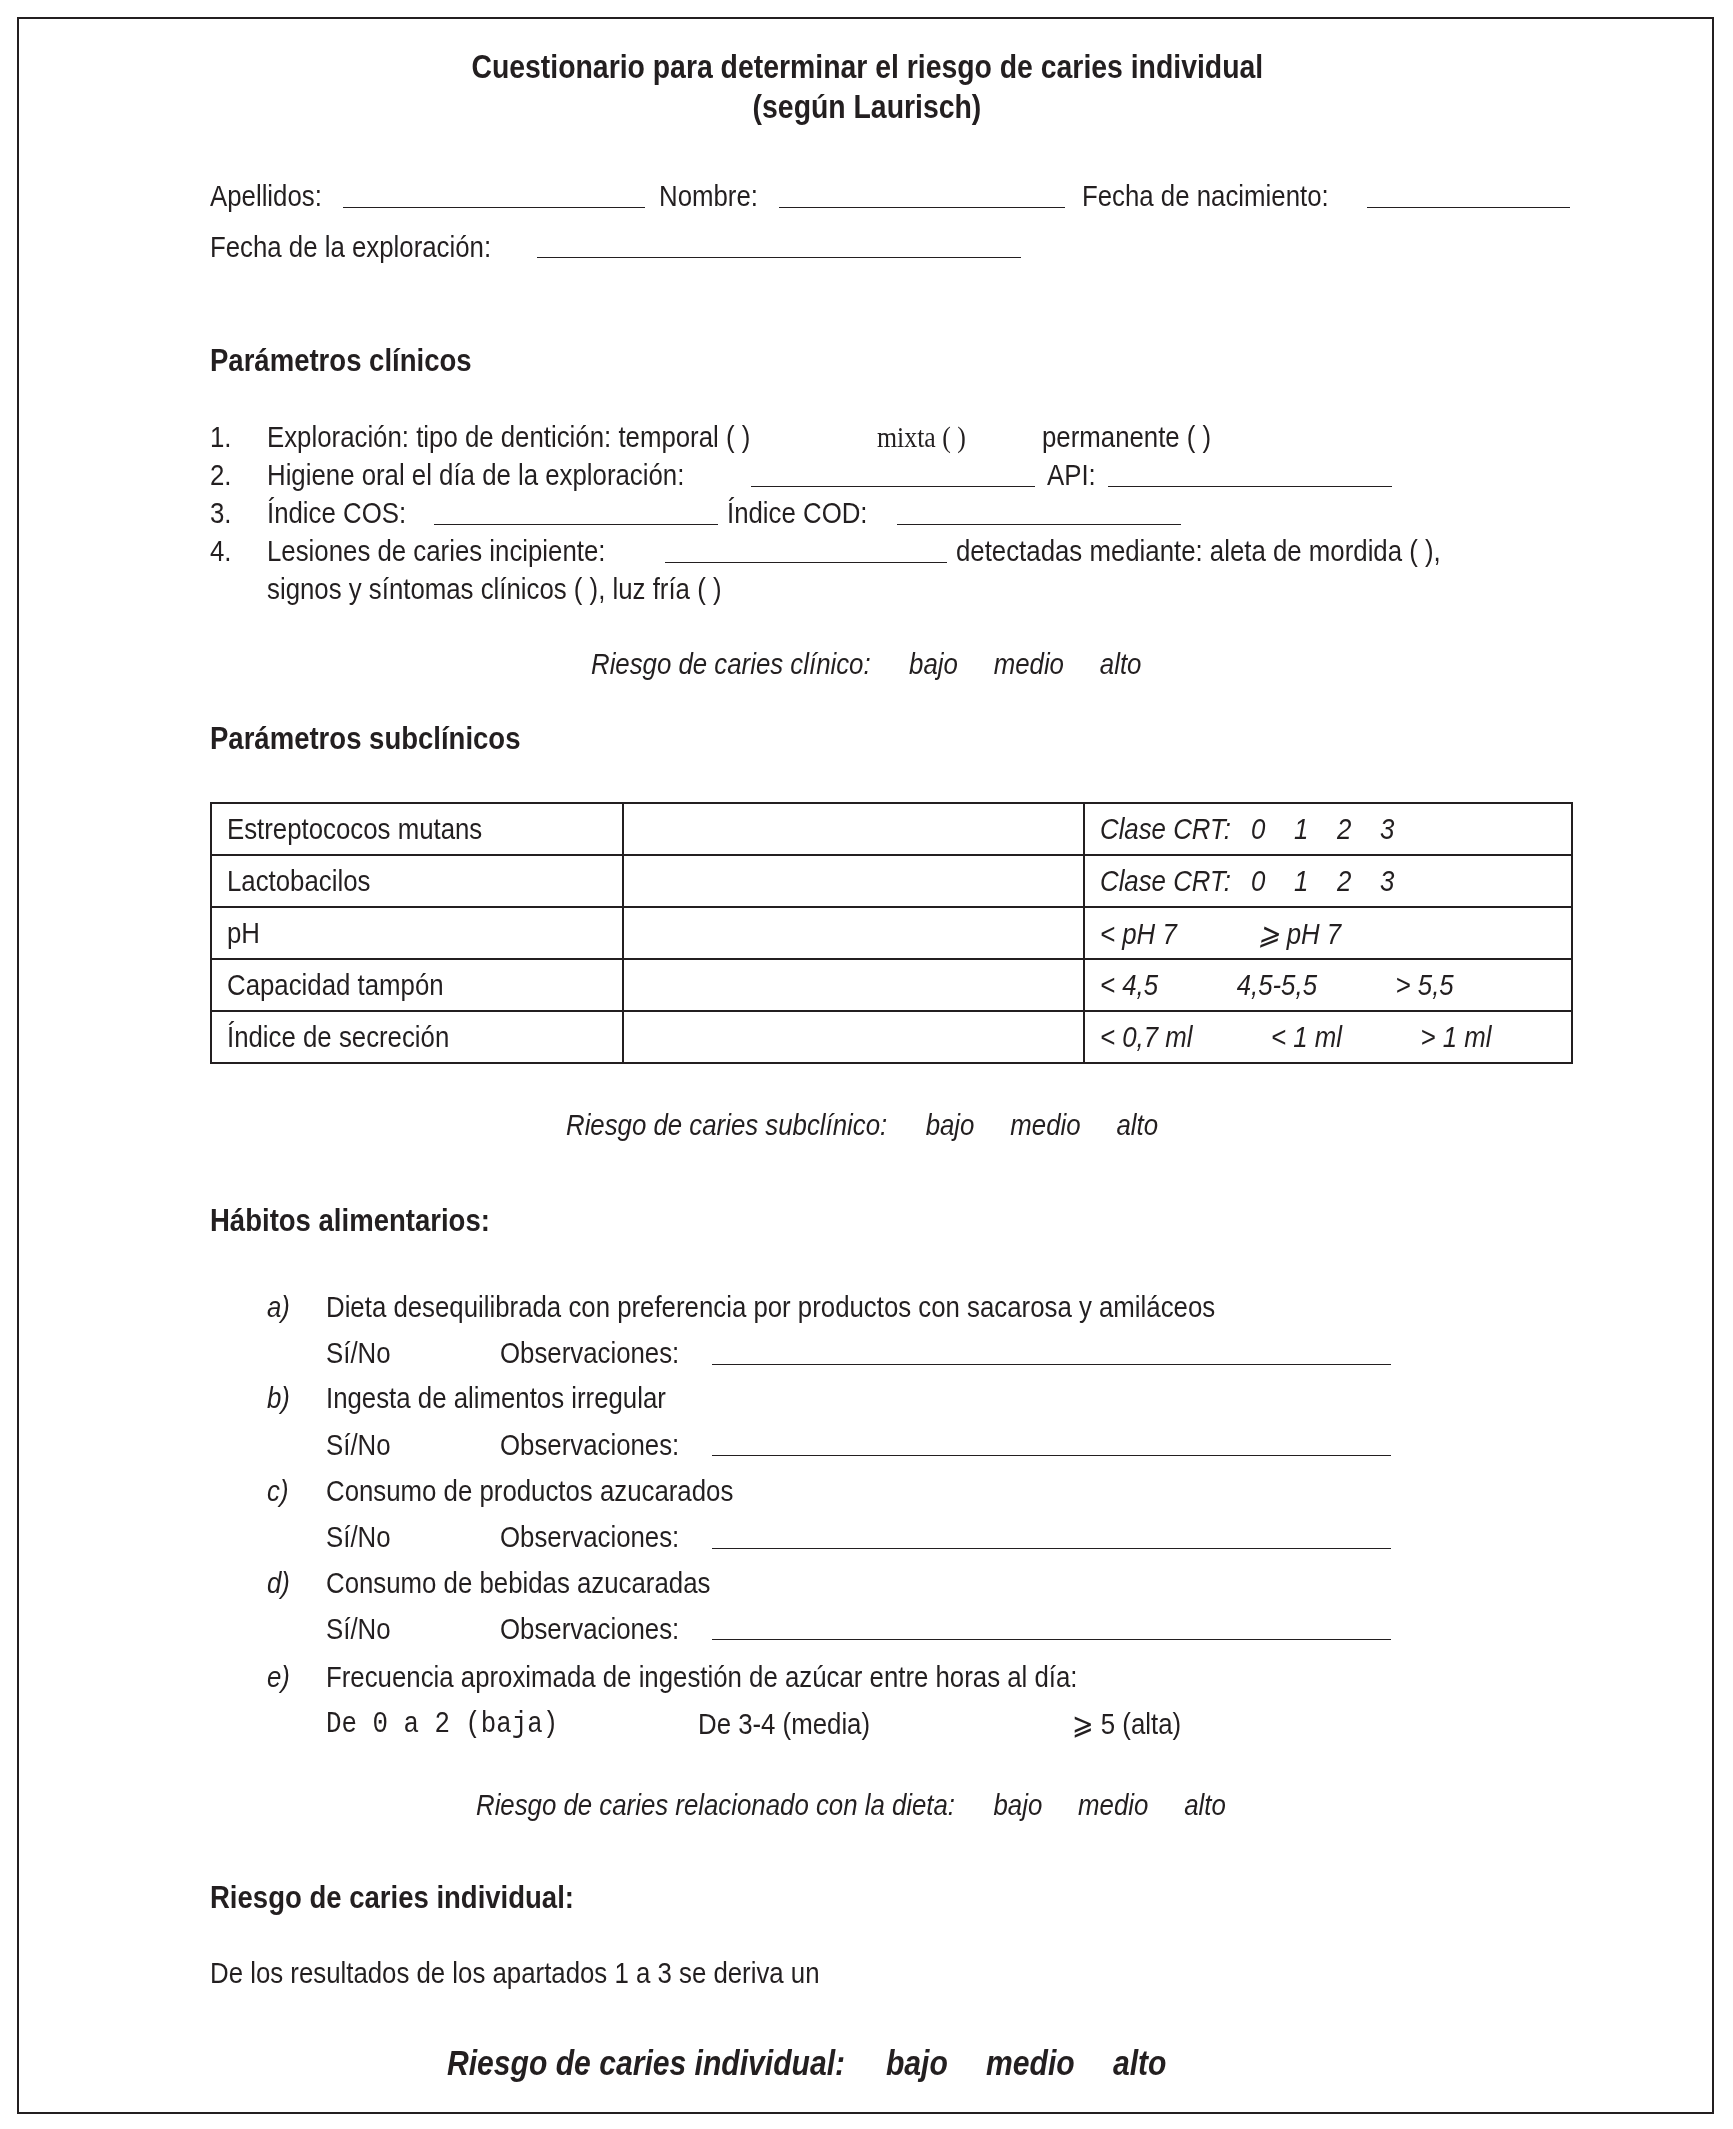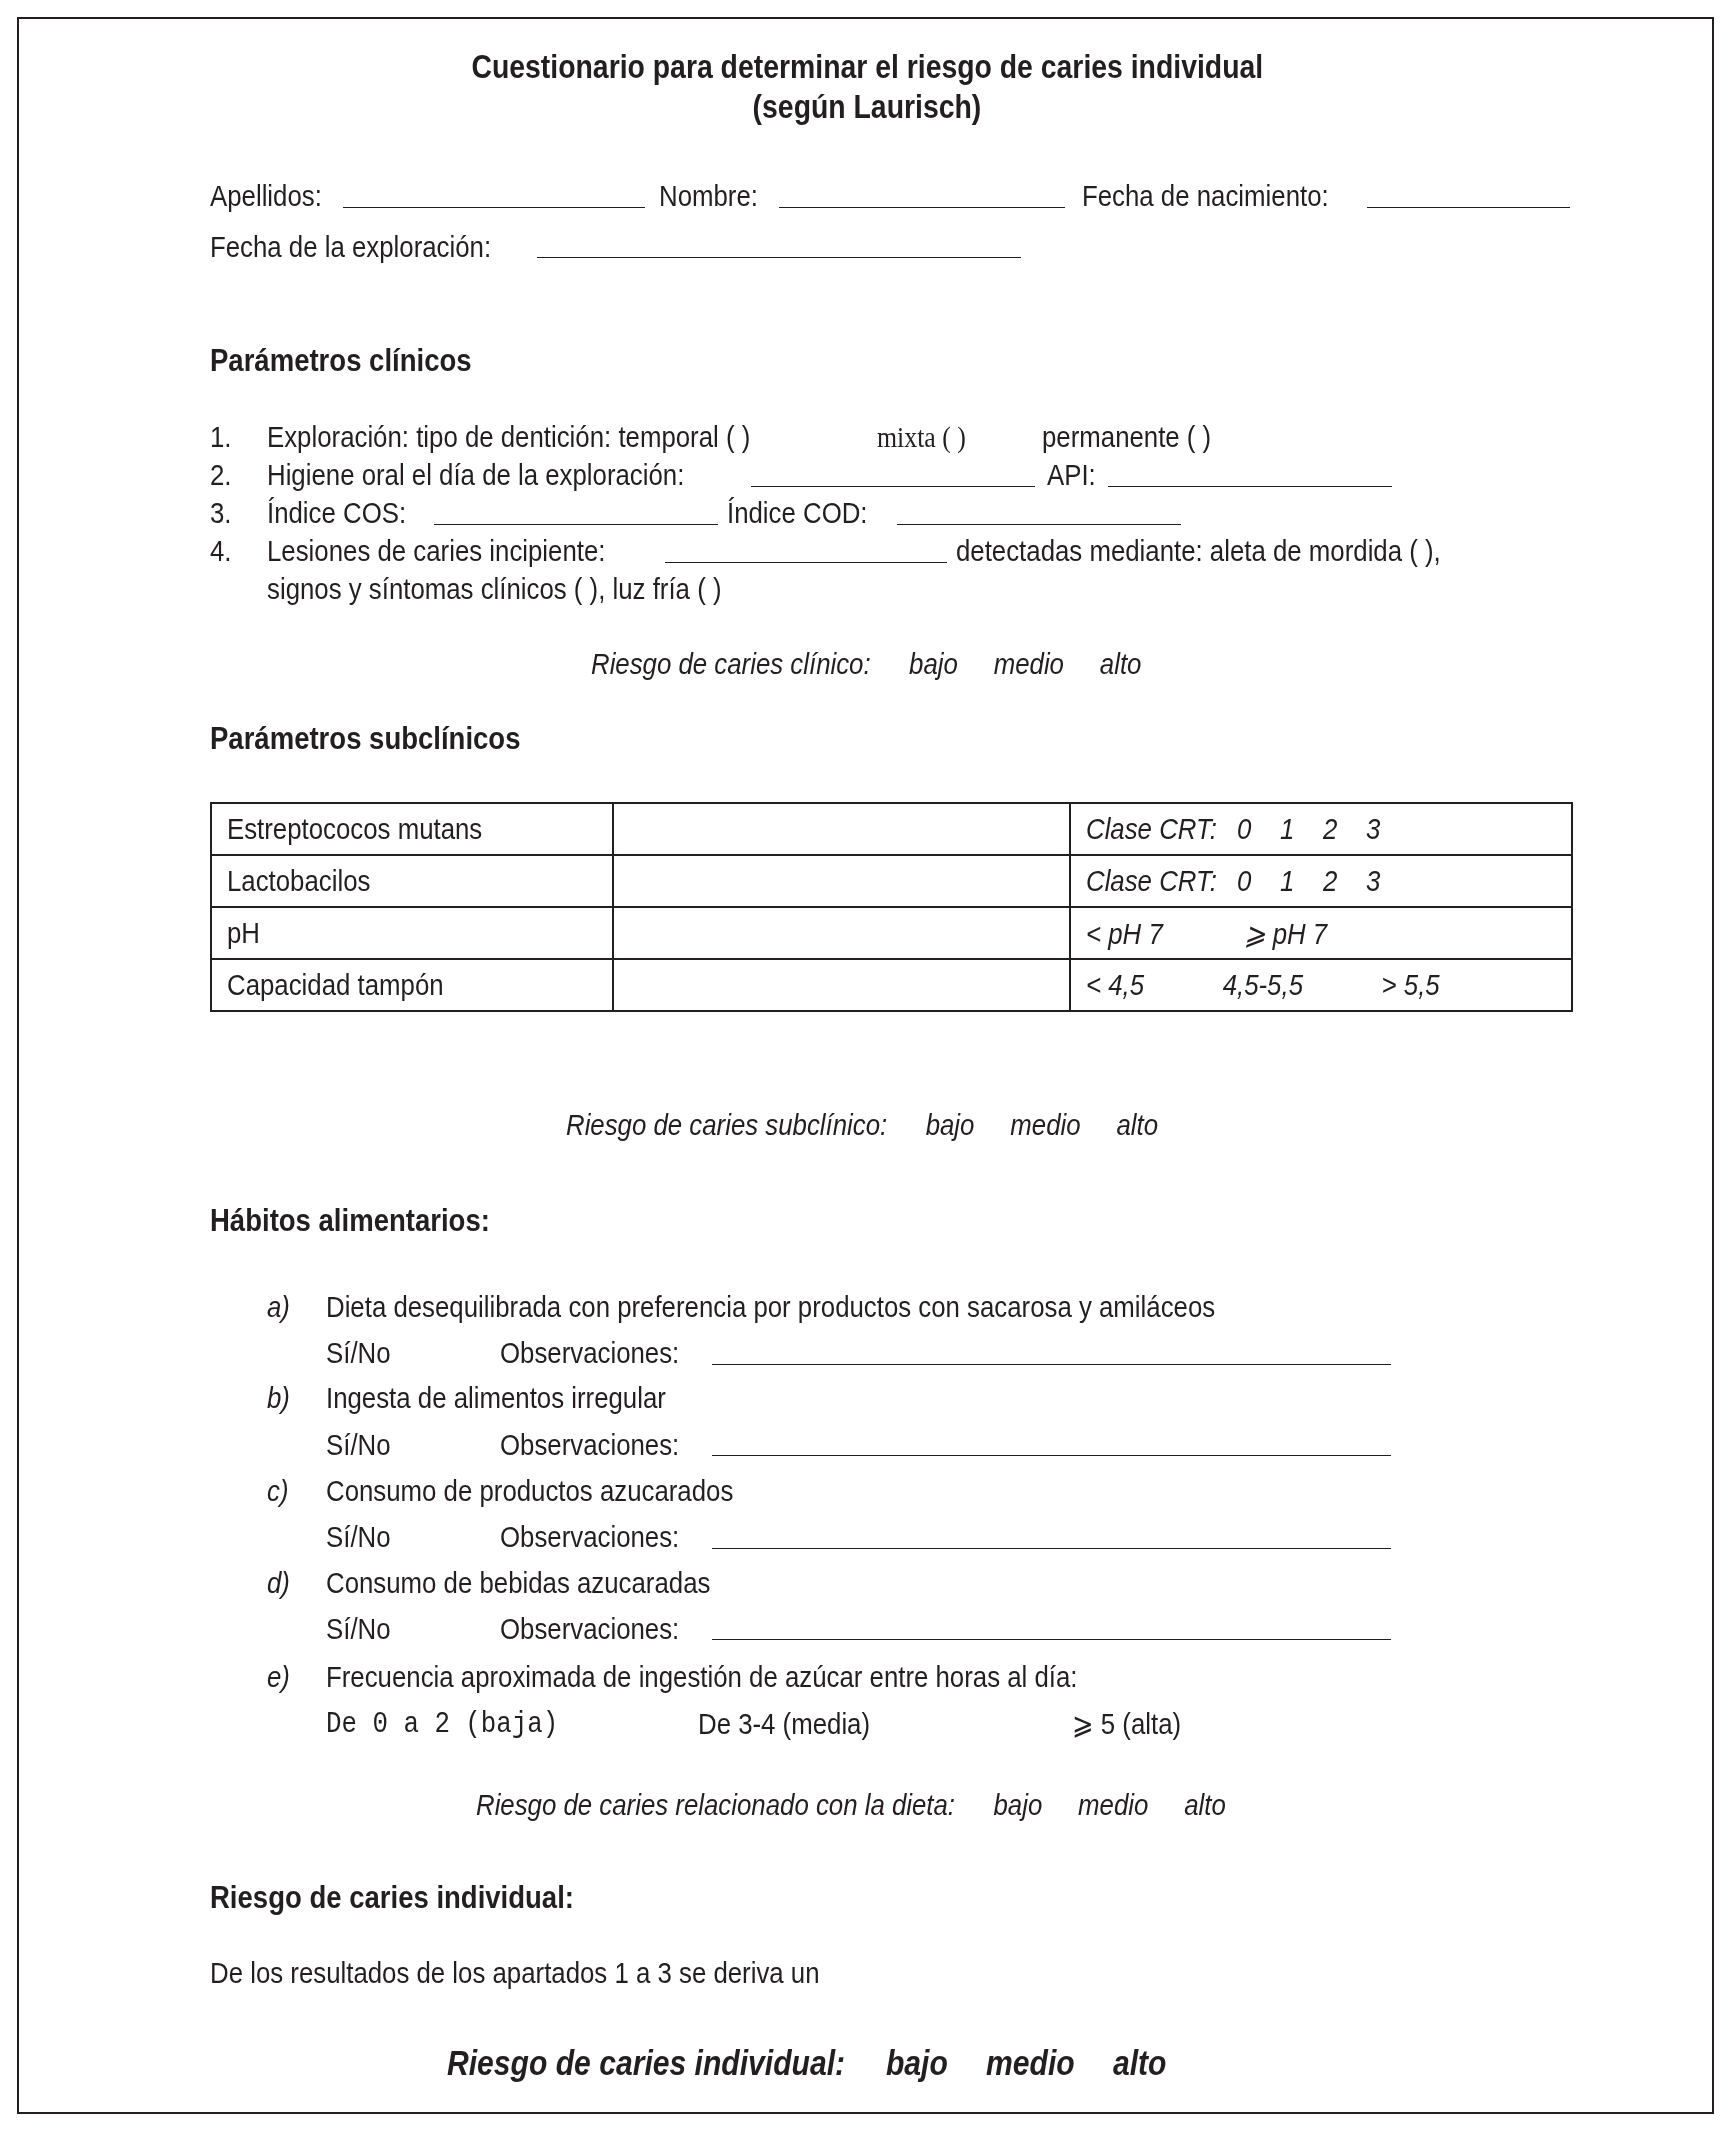--- a/index.html
+++ b/index.html
@@ -9,21 +9,21 @@
            border:2.5px solid #231f20; box-sizing:border-box; }
   .abs { position:absolute; white-space:nowrap; }
   .cond { display:inline-block; transform:scaleX(0.86); transform-origin:left center; }
   .condc { display:inline-block; transform:scaleX(0.86); transform-origin:center center; }
   .title { left:0; width:1734px; text-align:center; font-weight:bold; font-size:33px; }
   .txt { font-size:30px; line-height:36px; }
   .h2 { font-size:32px; font-weight:bold; line-height:40px; }
   .it { font-style:italic; }
   .gap { display:inline-block; }
   table.sub { position:absolute; left:210px; top:802px; width:1363px; border-collapse:collapse; }
-  table.sub td { border:2.1px solid #231f20; height:50px; font-size:30px; padding:0 4px 0 15px; white-space:nowrap; vertical-align:middle; }
+  table.sub td { border:2.1px solid #231f20; height:50px; font-size:30px; padding:0 16px 0 15px; white-space:nowrap; vertical-align:middle; }
   table.sub td.c1 { width:381px; }
   table.sub td.c2 { width:436px; }
   .final { font-size:35px; font-weight:bold; font-style:italic; }
 </style>
 </head>
 <body>
 
 <div class="frame"></div>
 
 <div class="abs title" style="top:48px;">
@@ -158,20 +158,29 @@
   </tr>
   <tr>
     <td class="c1"><span class="cond">Capacidad tampón</span></td>
     <td class="c2"></td>
     <td><span class="cond it">
       <span>&lt; 4,5</span><span class="gap" style="width:83px"></span>
       <span>4,5-5,5</span><span class="gap" style="width:83px"></span>
       <span>&gt; 5,5</span>
     </span></td>
   </tr>
+  <tr>
+    <td class="c1"><span class="cond">Índice de secreción</span></td>
+    <td class="c2"></td>
+    <td><span class="cond it">
+      <span>&lt; 0,7 ml</span><span class="gap" style="width:83px"></span>
+      <span>&lt; 1 ml</span><span class="gap" style="width:83px"></span>
+      <span>&gt; 1 ml</span>
+    </span></td>
+  </tr>
 </tbody>
   </table>
 
 <div class="abs txt it" style="left:566px; top:1107px;">
   <span class="cond">
     <span>Riesgo de caries subclínico:</span>
     <span style="display:inline-block;width:28px;"></span>
     <span>bajo</span>
     <span style="display:inline-block;width:25px;"></span>
     <span>medio</span>

